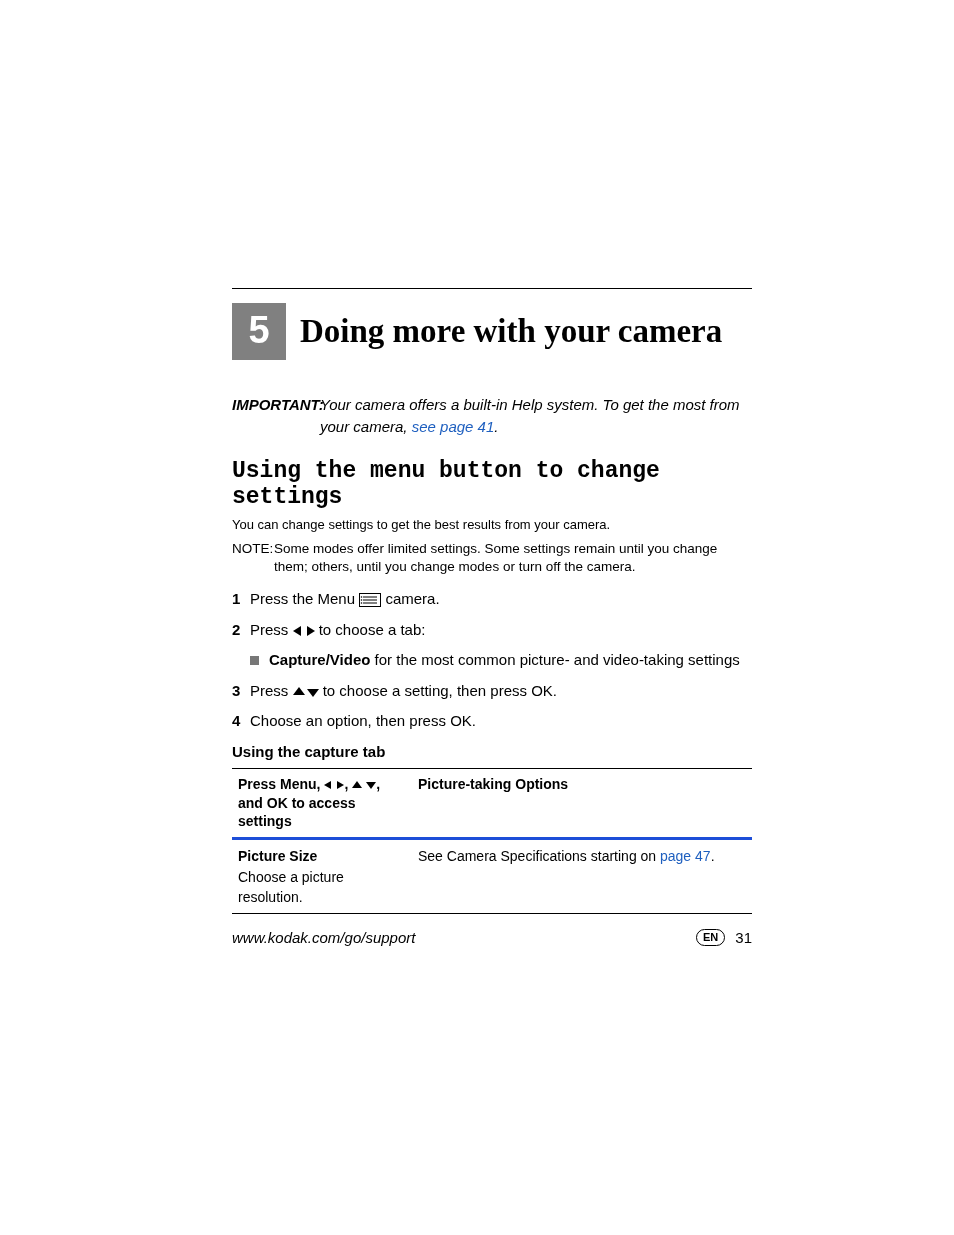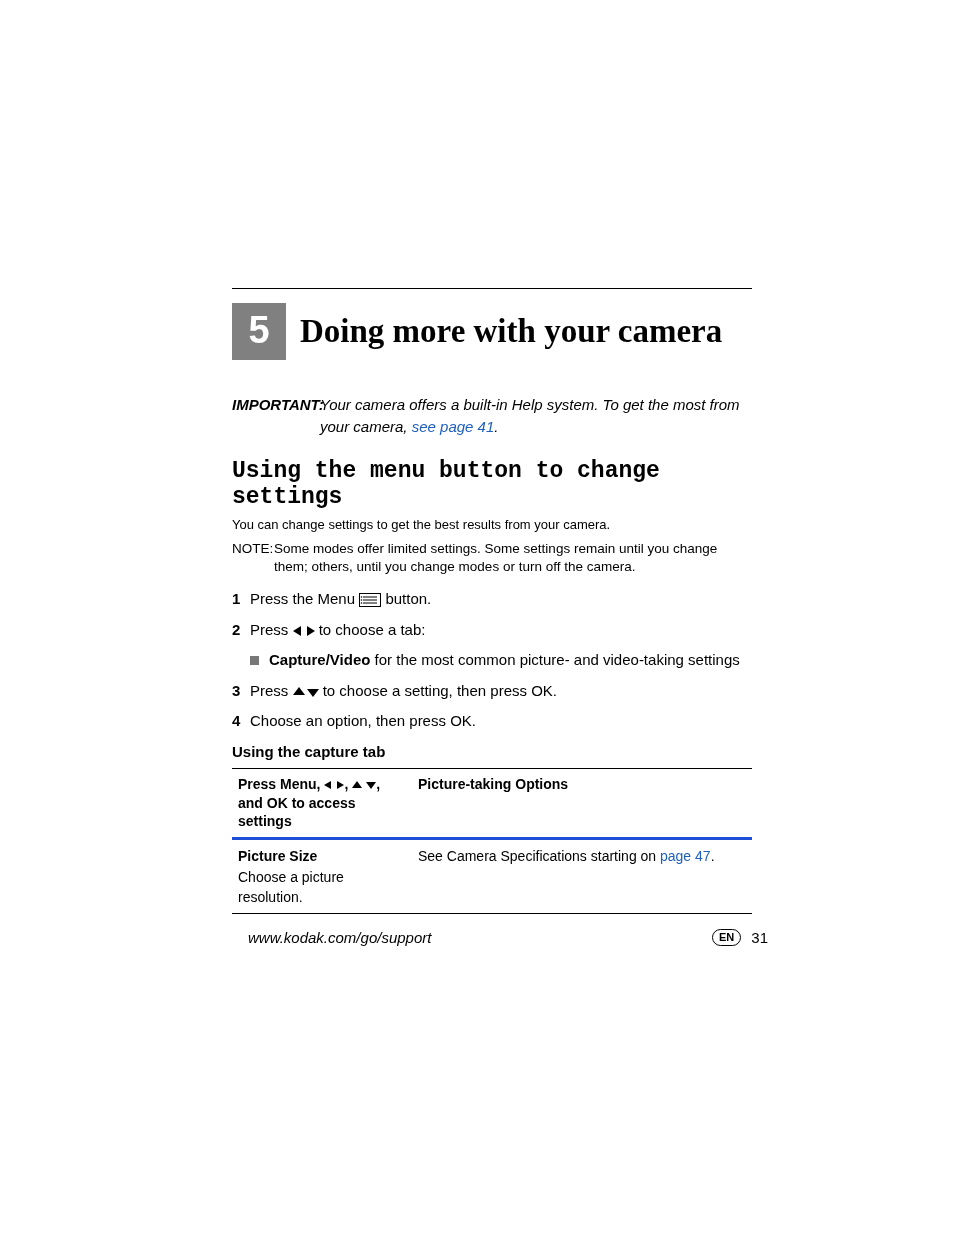--- a/index.html
+++ b/index.html
@@ -130,21 +130,21 @@
   }
   table.cap td {
     border-bottom: 1px solid #000;
     padding: 6px 6px;
     vertical-align: top;
     line-height: 1.45;
   }
   .col1 { width: 168px; }
   .footer {
     position: absolute;
-    left: 248px;
+    left: 232px;
     top: 929px;
     width: 520px;
     display: flex;
     justify-content: space-between;
     align-items: center;
     font-size: 15px;
   }
   .footer-left { font-style: italic; }
   .footer-right { display: flex; align-items: center; gap: 10px; }
   .en-pill {
@@ -198,21 +198,21 @@
         <span>Press the Menu </span><span class="ico">
             <svg width="22" height="14">
               <rect x="0.5" y="0.5" width="21" height="13" fill="none" stroke="#000"></rect>
               <line x1="4" y1="4" x2="18" y2="4" stroke="#000"></line>
               <line x1="4" y1="7" x2="18" y2="7" stroke="#000"></line>
               <line x1="4" y1="10" x2="18" y2="10" stroke="#000"></line>
               <circle cx="2.5" cy="4" r="0.8" fill="#000"></circle>
               <circle cx="2.5" cy="7" r="0.8" fill="#000"></circle>
               <circle cx="2.5" cy="10" r="0.8" fill="#000"></circle>
             </svg>
-          </span><span> button.</span>
+          </span><span> camera.</span>
       </div>
     </div>
 
     <div class="step-row">
       <div class="step-num">2</div>
       <div class="step-body">
         <span>Press </span><span class="ico">
             <svg width="22" height="12">
               <polygon points="0,6 8,1 8,11" fill="#000"></polygon>
               <polygon points="22,6 14,1 14,11" fill="#000"></polygon>

